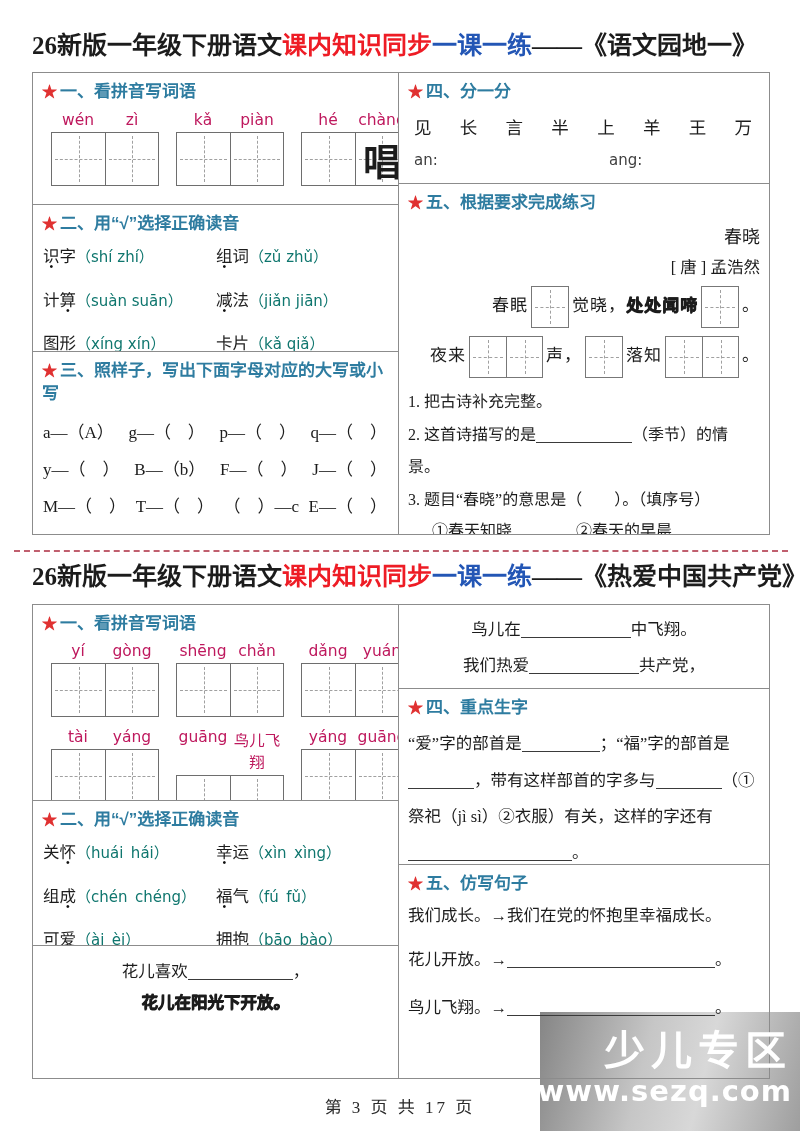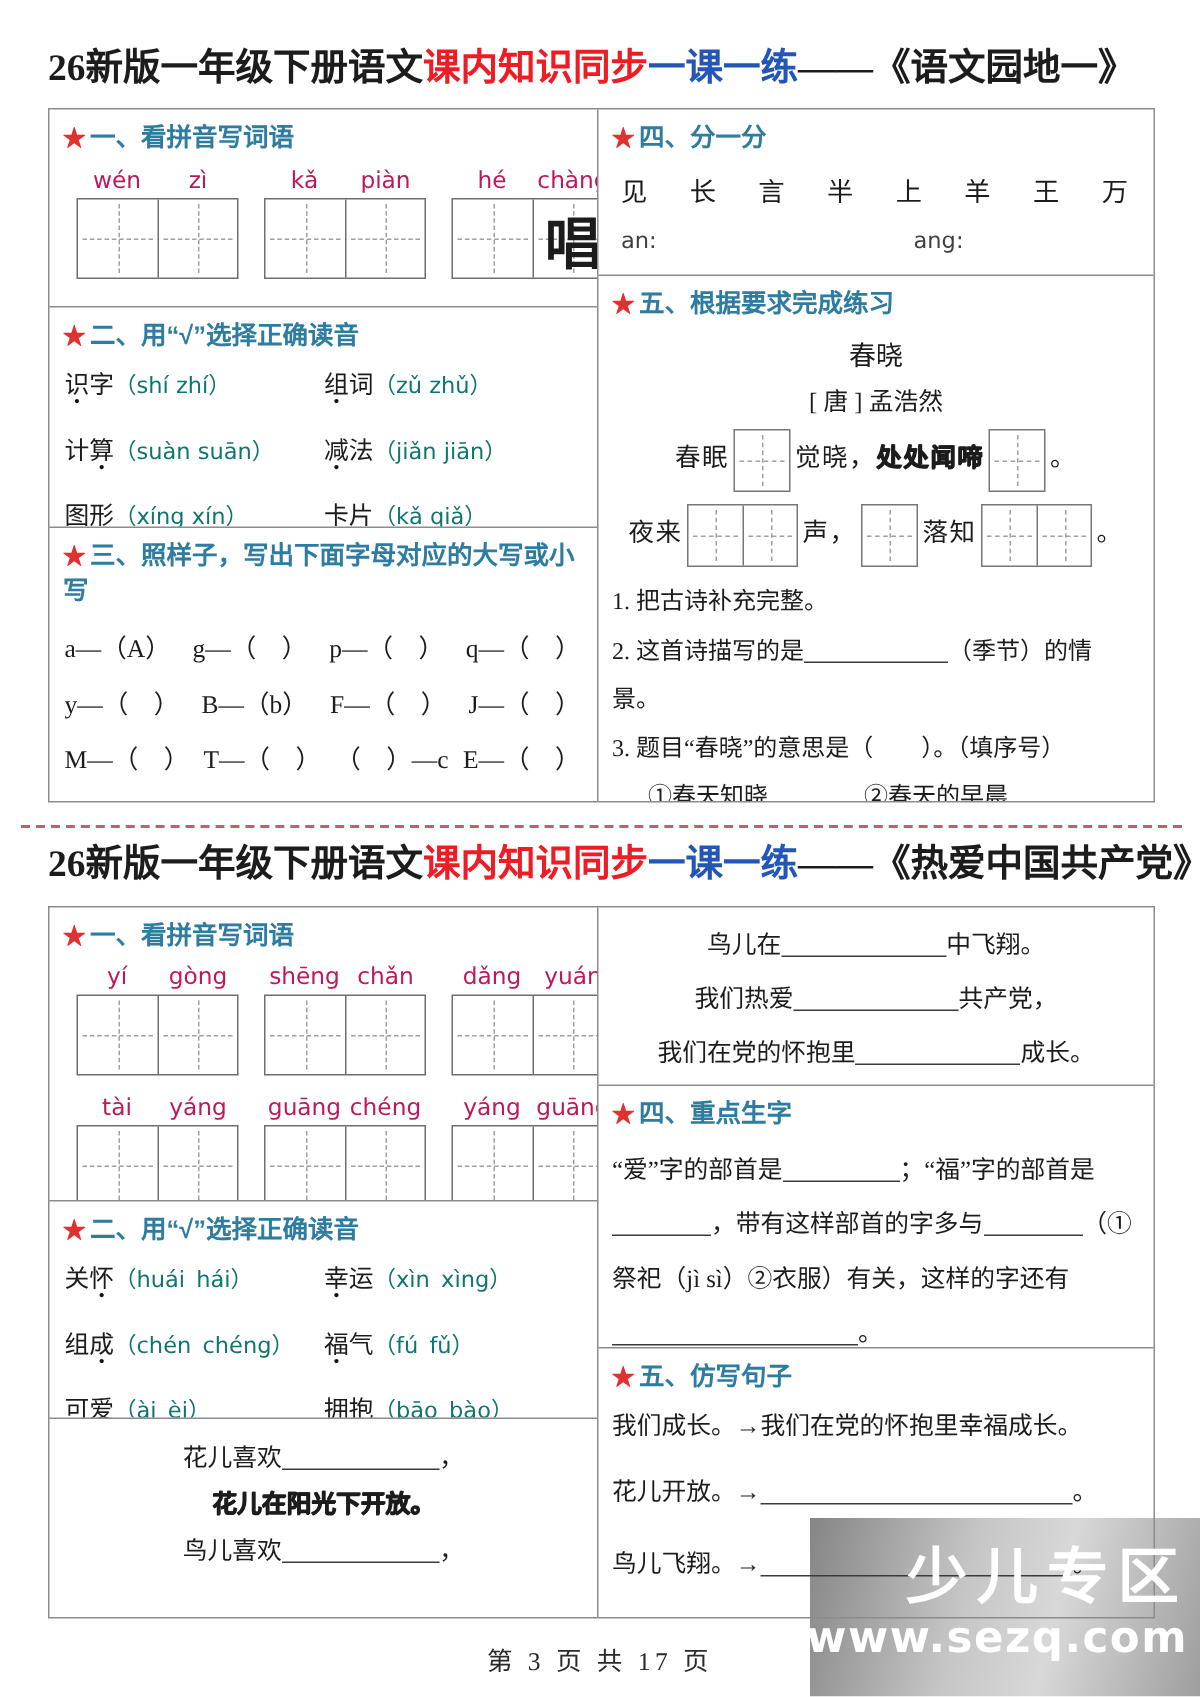--- a/index.html
+++ b/index.html
@@ -80,21 +80,21 @@
   .char-row { display:flex; justify-content:space-between; font-size:17.5px;
               padding:3px 8px 12px 6px; }
   .rhyme-row { display:flex; gap:30px; padding-left:6px; align-items:flex-end; }
   .lbl { font-family:"DejaVu Sans", sans-serif; font-size:15px; color:#3f3f3f; }
 
   
   .blank { display:inline-block; border-bottom:1.2px solid #3a3a3a;
            height:1.05em; vertical-align:-3px; }
 
   
-  .center { text-align:center; }
+  .center { text-align:right; }
   .poem-title  { font-size:18px; margin:2px 0 6px; }
   .poem-author { font-size:16.5px; margin:4px 0 8px; }
   .poem-line { font-size:17px; margin:8px 0; letter-spacing:1px; }
   .dbl { font-weight:bold; text-shadow:0.7px 0 0 currentColor, 0 0.6px 0 currentColor; }
 
   .q { font-size:16px; line-height:2.05; }
   .q-opts { display:flex; gap:64px; padding-left:24px; font-size:16px; }
 
   
   .fill-line { font-size:16.5px; text-align:center; margin:7px 0; }
@@ -307,21 +307,21 @@
               <span>yáng</span>
             </div>
           <span class="tz">
               <span class="cell"></span>
               <span class="cell"></span>
             </span>
         </div>
         <div class="wg">
           <div class="py">
               <span>guāng</span>
-              <span>chéng</span>
+              <span>鸟儿飞翔</span>
             </div>
           <span class="tz">
               <span class="cell"></span>
               <span class="cell"></span>
             </span>
         </div>
         <div class="wg">
           <div class="py">
               <span>yáng</span>
               <span>guāng</span>
@@ -342,26 +342,25 @@
         <div class="ry-item"><span>组</span><span class="dot">成</span><span></span><span class="opt">（chén chéng）</span></div>
         <div class="ry-item"><span></span><span class="dot">福</span><span>气</span><span class="opt">（fú fǔ）</span></div>
         <div class="ry-item"><span>可</span><span class="dot">爱</span><span></span><span class="opt">（ài èi）</span></div>
         <div class="ry-item"><span>拥</span><span class="dot">抱</span><span></span><span class="opt">（bāo bào）</span></div>
       </div>
     </div>
 
     <div class="sec" style="height:132px">
       <div class="fill-line"><span>花儿喜欢</span><span class="blank" style="width:105px"></span><span>，</span></div>
       <div class="fill-line dbl">花儿在阳光下开放。</div>
-      <div class="fill-line"><span>鸟儿喜欢</span><span class="blank" style="width:105px"></span><span>，</span></div>
     </div>
   </div>
 
   <div class="col right">
-    <div class="sec" style="height:120px">
+    <div class="sec" style="height:84px">
       <div class="cont-line" style="margin-top:6px"><span>鸟儿在</span><span class="blank" style="width:110px"></span><span>中飞翔。</span></div>
       <div class="cont-line"><span>我们热爱</span><span class="blank" style="width:110px"></span><span>共产党，</span></div>
       <div class="cont-line"><span>我们在党的怀抱里</span><span class="blank" style="width:110px"></span><span>成长。</span></div>
     </div>
 
     <div class="sec" style="height:176px">
       <div class="sec-h"><span class="star">★</span><span>四、重点生字</span></div>
       <div class="para"><span>“爱”字的部首是</span><span class="blank" style="width:78px"></span><span>；“福”字的部首是</span><span class="blank" style="width:66px"></span><span>，带有这样部首的字多与</span><span class="blank" style="width:66px"></span><span>（①祭祀（jì sì）②衣服）有关，这样的字还有</span><span class="blank" style="width:84px"></span><span class="blank" style="width:80px"></span><span>。</span></div>
     </div>
 

